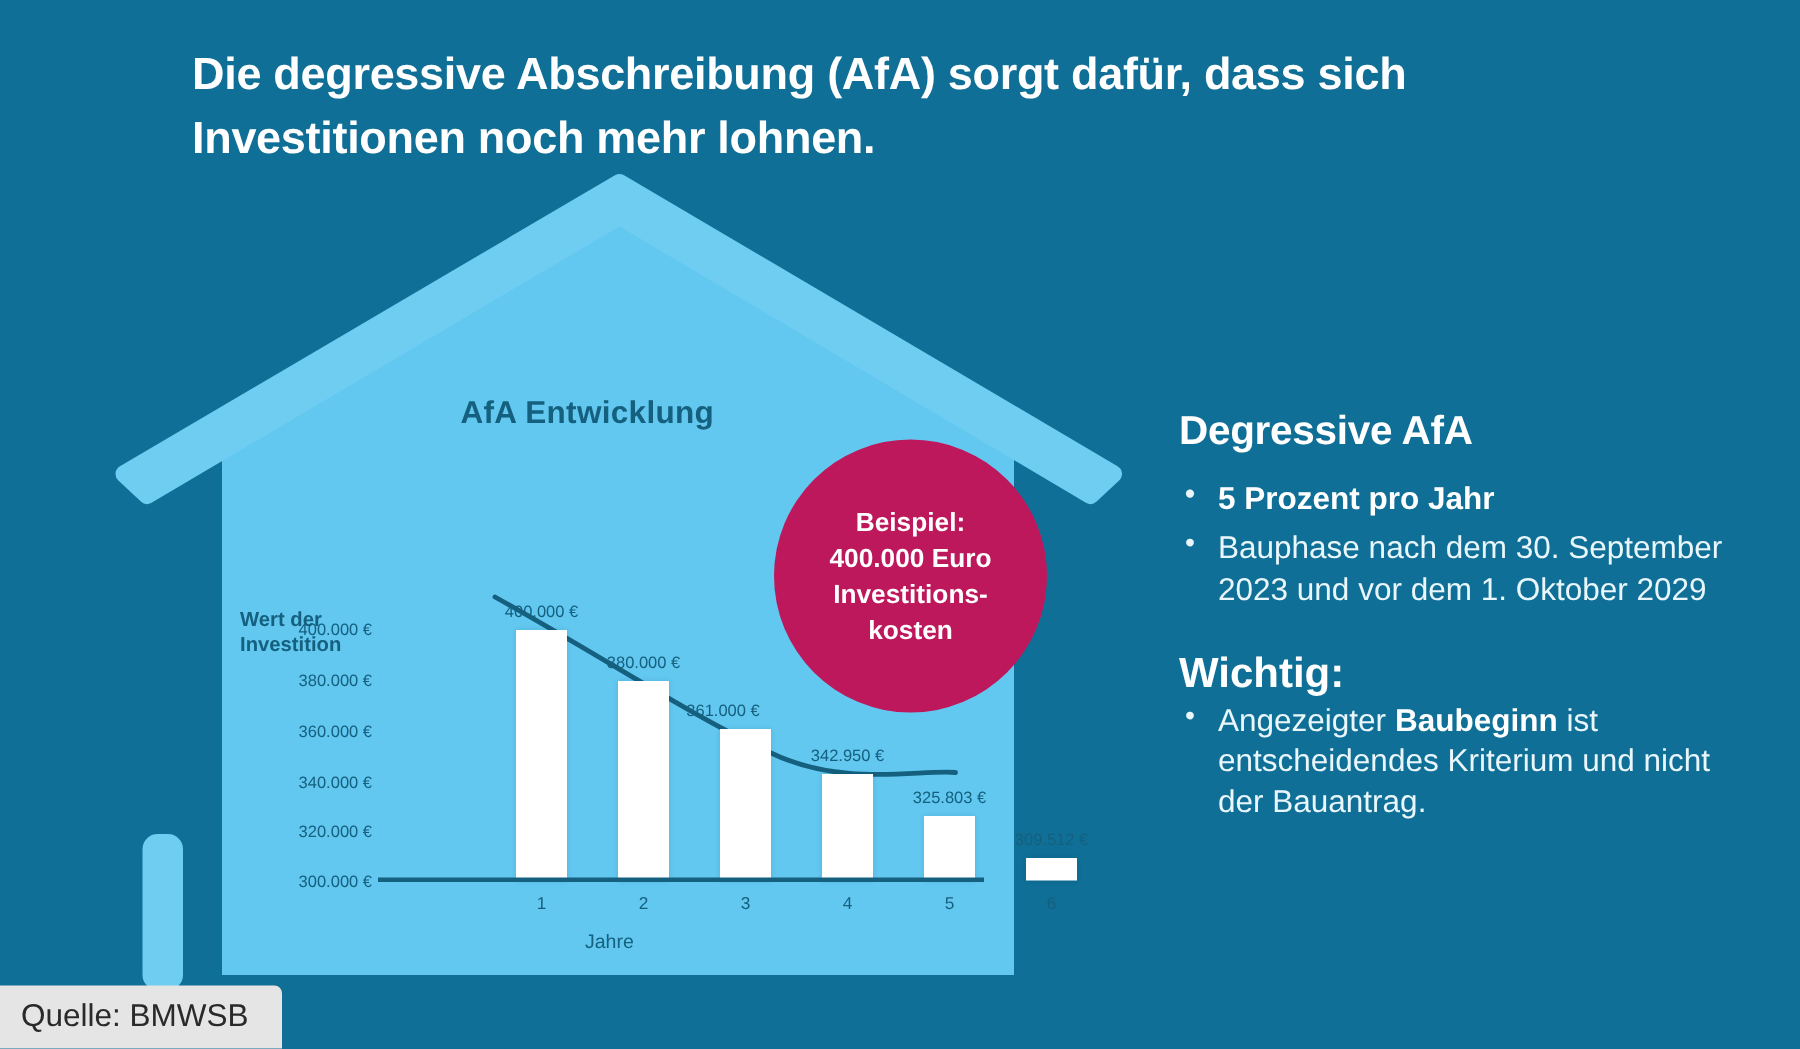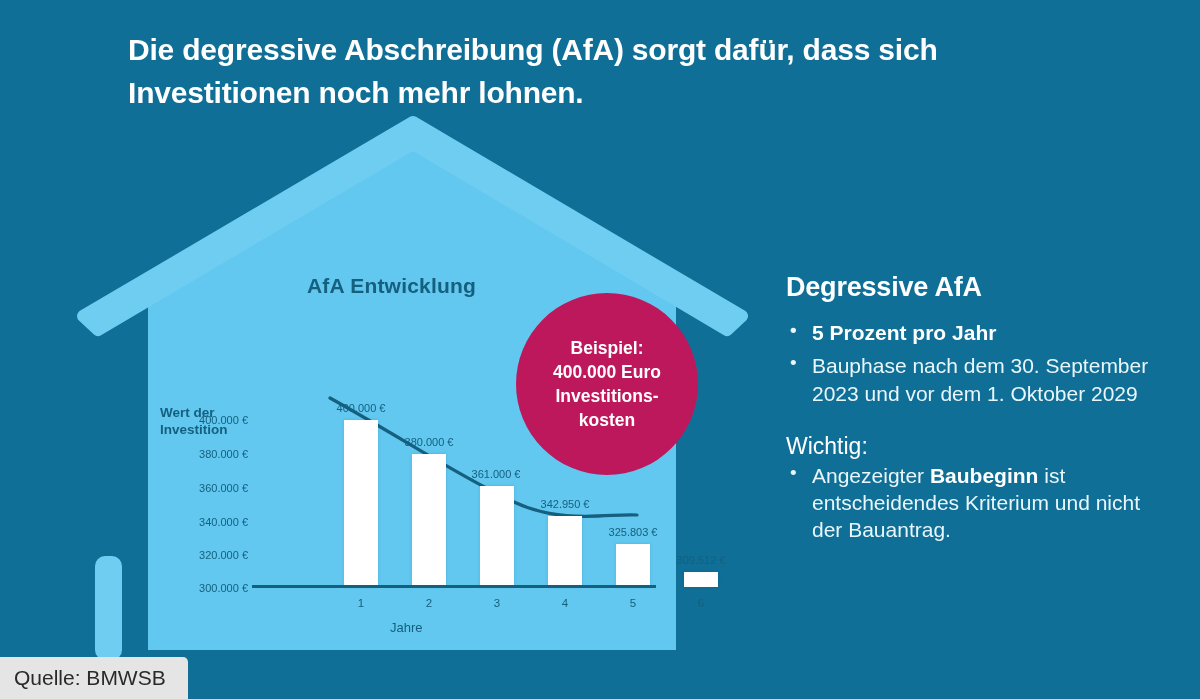--- a/index.html
+++ b/index.html
@@ -21,21 +21,21 @@
     line-height:1.42;
     letter-spacing:-0.2px;
   }
   #headline .ln{display:block;}
 
   
   #house{position:absolute;left:0;top:0;}
 
   
   #chart-title{
-    position:absolute;left:307px;top:274px;
+    position:absolute;left:307px;top:264px;
     color:#15607f;font-size:21px;font-weight:600;
     letter-spacing:.2px;
   }
 
   
   #chart{position:absolute;left:148px;top:360px;width:530px;height:285px;}
   #axis-caption{
     position:absolute;left:12px;top:12px;
     color:#15607f;font-size:13.5px;font-weight:600;line-height:1.28;
     width:90px;
@@ -80,21 +80,21 @@
   }
   #callout .ln{display:block;}
 
   
   #panel{position:absolute;left:786px;top:272px;width:390px;color:#ffffff;}
   #panel h2{
     margin:0 0 16px 0;font-size:27px;font-weight:bold;letter-spacing:-.2px;
     color:#ffffff;
   }
   #panel h3{
-    margin:0 0 2px 0;font-size:23px;font-weight:normal;color:#ffffff;
+    margin:0 0 2px 0;font-size:28px;font-weight:bold;color:#ffffff;
   }
   ul.blist{list-style:none;margin:0;padding:0;}
   ul.blist li{
     position:relative;padding-left:26px;font-size:21px;line-height:1.30;
     margin-bottom:6px;color:#e9f6fb;font-weight:300;
   }
   ul.blist li::before{
     content:"\2022";position:absolute;left:4px;top:-1px;
     font-size:19px;color:#e9f6fb;
   }
@@ -158,21 +158,21 @@
 
       <div class="bar" style="left:92px;height:167px"></div>
       <div class="bar" style="left:160px;height:133px"></div>
       <div class="bar" style="left:228px;height:101px"></div>
       <div class="bar" style="left:296px;height:71px"></div>
       <div class="bar" style="left:364px;height:43px"></div>
       <div class="bar" style="left:432px;height:15px"></div>
 
       <div class="barlabel" style="left:109px;bottom:231px">400.000 €</div>
       <div class="barlabel" style="left:177px;bottom:197px">380.000 €</div>
-      <div class="barlabel" style="left:244px;bottom:165px">361.000 €</div>
+      <div class="barlabel" style="left:230px;bottom:165px">361.000 €</div>
       <div class="barlabel" style="left:313px;bottom:135px">342.950 €</div>
       <div class="barlabel" style="left:381px;bottom:107px">325.803 €</div>
       <div class="barlabel" style="left:449px;bottom:79px">309.512 €</div>
 
       <div id="baseline"></div>
 
       <div class="xtick" style="left:109px">1</div>
       <div class="xtick" style="left:177px">2</div>
       <div class="xtick" style="left:245px">3</div>
       <div class="xtick" style="left:313px">4</div>

